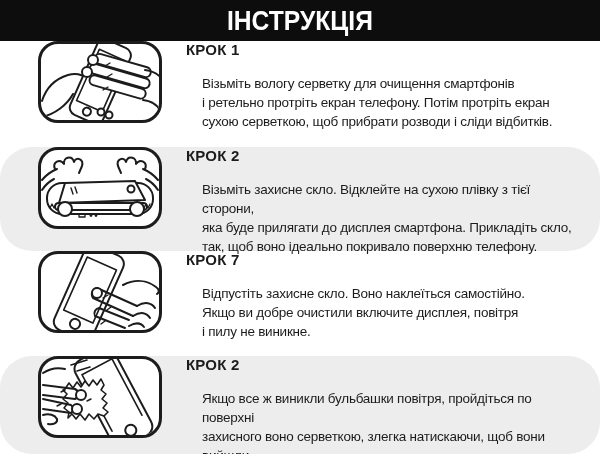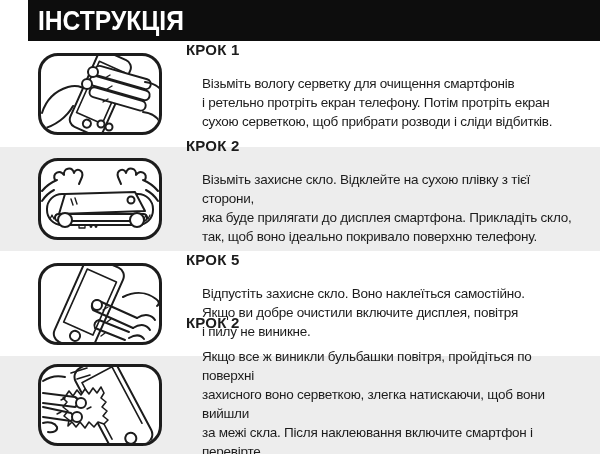--- a/index.html
+++ b/index.html
@@ -12,34 +12,34 @@
   html,body{margin:0;padding:0;}
   body{
     width:600px;height:454px;overflow:hidden;
     background:var(--page-bg);
     font-family:"Liberation Sans","DejaVu Sans",sans-serif;
     color:var(--ink);
   }
   .page{width:600px;height:454px;display:flex;flex-direction:column;}
   .header{
     height:41px;flex:0 0 41px;background:var(--header-bg);
-    display:flex;align-items:center;justify-content:flex-start;margin-left:28px;
+    display:flex;align-items:center;justify-content:center;
   }
   .title{
     color:var(--header-text);
     font-size:28px;font-weight:700;line-height:1;
     letter-spacing:0;transform:scaleX(.88);
     white-space:nowrap;
   }
   .step{
-    display:flex;align-items:center;
+    display:flex;
     box-sizing:border-box;padding:0 6px 0 38px;
     background:transparent;
   }
-  .step.alt{background:var(--section-alt-bg);}
+  .step.alt{background:var(--section-alt-bg);border-radius:32px;}
   .h1{height:106px;flex:0 0 106px;}
   .h2{height:104px;flex:0 0 104px;}
   .h3{height:105px;flex:0 0 105px;}
   .h4{height:98px;flex:0 0 98px;}
   .frame{
     width:118px;height:76px;flex:0 0 auto;
     border:3px solid var(--ink);border-radius:20px;
     background:#ffffff;overflow:hidden;
   }
   .frame svg{display:block;width:118px;height:76px;}
@@ -140,21 +140,21 @@
             <circle cx="56" cy="39" r="5" fill="#ffffff"></circle>
             <path d="M58 54 L88 66 M54 62 L84 74 M58 54 A5.5 5.5 0 0 0 54 62"></path>
           </g>
           <path d="M96 52 c8 -5 15 -3 18 2 M92 62 c8 -5 14 -3 17 2 M88 72 c7 -4 12 -3 15 1"></path>
           <path d="M82 31 C94 25 106 26 115 33 C118 35 119 38 116 40"></path>
           <path d="M62 44 l5 -3 M66 56 l4 -3 M60 70 l4 -3" stroke-width="1.4"></path>
         </g>
       </svg>
     </div>
     <div class="copy">
-      <h2 class="step-label">КРОК 5</h2>
+      <h2 class="step-label">КРОК 7</h2>
       <p class="step-text">Відпустіть захисне скло. Воно наклеїться самостійно.
 Якщо ви добре очистили включите дисплея, повітря
 і пилу не виникне.</p>
     </div>
   </section>
 
   <section class="step alt h4">
     <div class="frame">
       <svg viewBox="0 0 118 76" aria-label="hand-smoothing-cloth-over-glued-glass">
         <g stroke="#1c1c1c" fill="none" stroke-width="2" stroke-linecap="round" stroke-linejoin="round">

